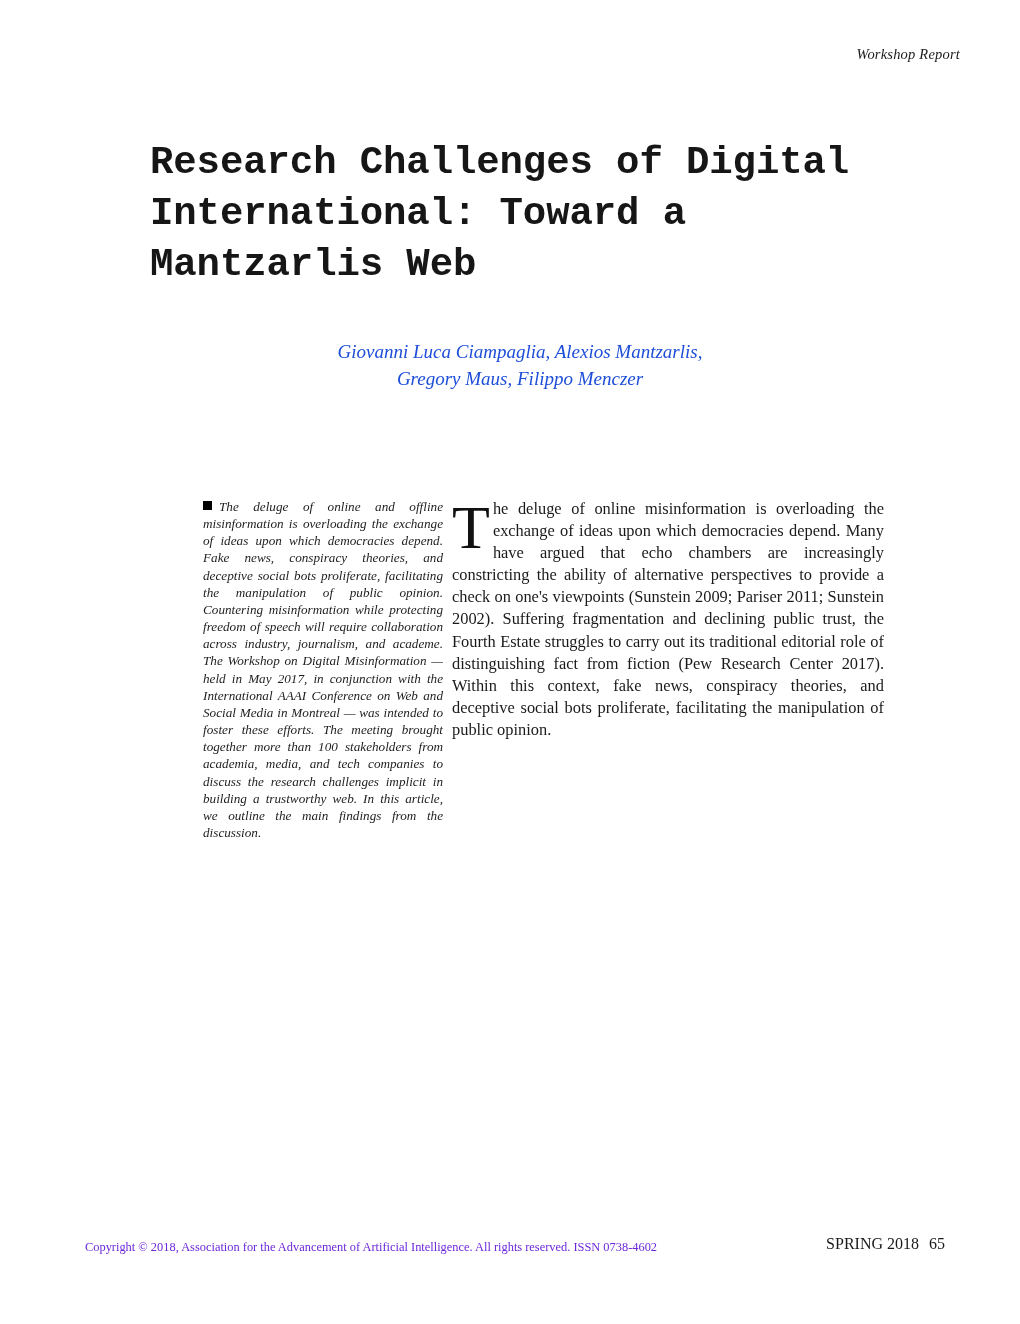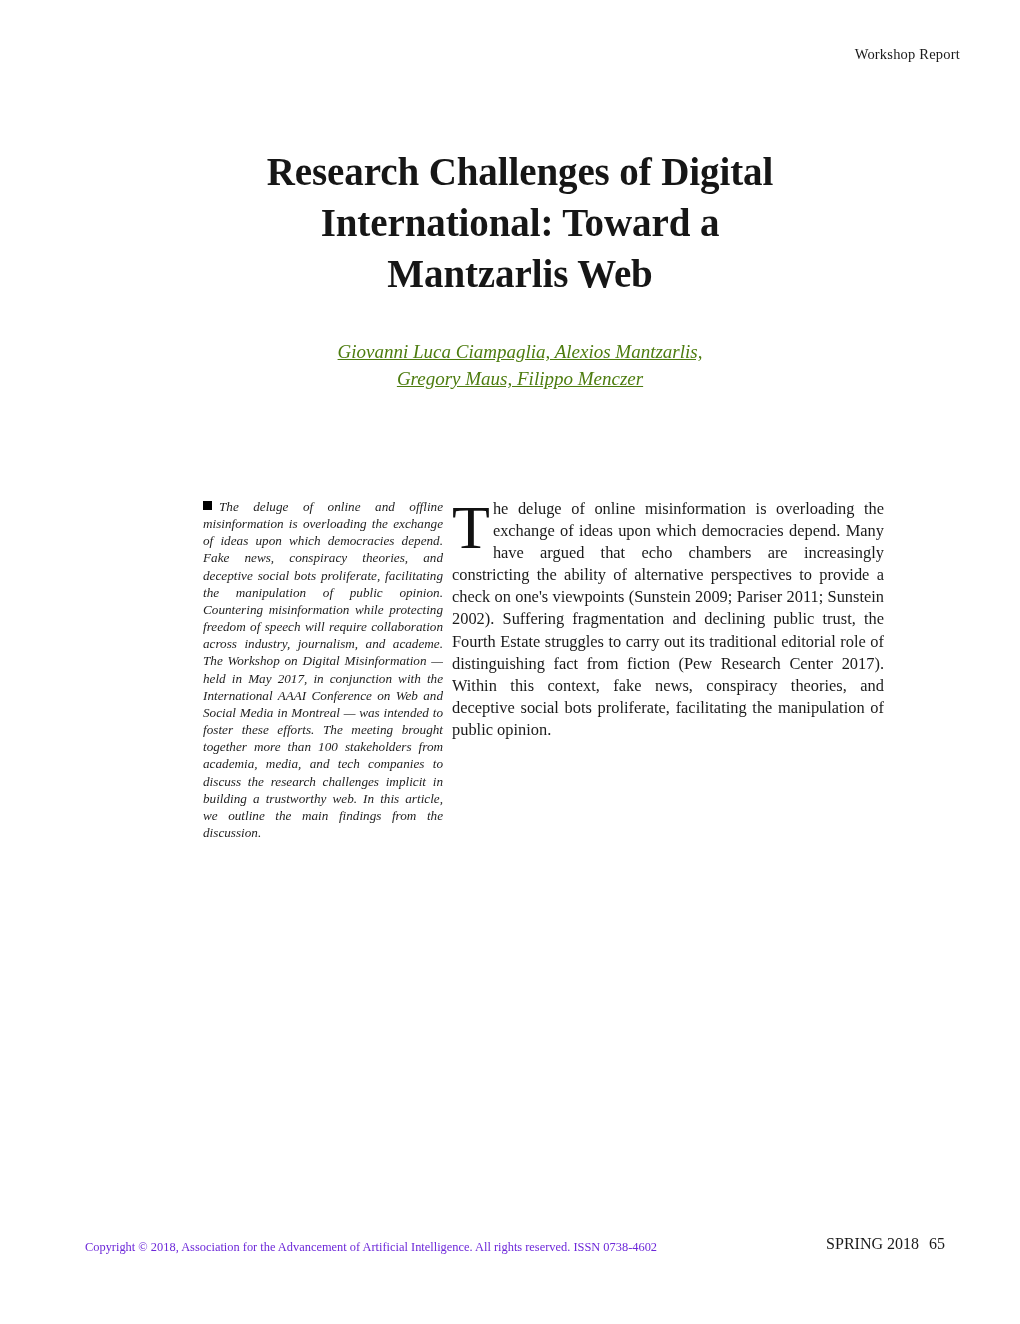--- a/index.html
+++ b/index.html
@@ -23,32 +23,33 @@
     height: 1324px;
   }
 
   
   .running-head {
     position: absolute;
     top: 46px;
     right: 60px;
     width: 400px;
     text-align: right;
+    font-style: italic;
     font-size: 14.5px;
     letter-spacing: 0.2px;
     color: #1a1a1a;
   }
 
   
   .title-block {
     position: absolute;
-    top: 146px;
+    top: 138px;
     left: 150px;
     width: 740px;
-    text-align: center;
+    font-family: Liberation Mono, monospace;
   }
   .title-line {
     font-size: 39px;
     font-weight: bold;
     line-height: 51px;
     letter-spacing: -0.1px;
     color: #161616;
   }
 
   
@@ -56,22 +57,21 @@
     position: absolute;
     top: 338px;
     left: 150px;
     width: 740px;
     text-align: center;
   }
   .author-line {
     font-size: 19px;
     font-style: italic;
     line-height: 27px;
-    color: #4d7c0f;
-    text-decoration: underline;
+    color: #1d4ed8;
   }
 
   
   .columns {
     position: absolute;
     top: 498px;
     left: 0;
     width: 1020px;
     height: 420px;
   }

